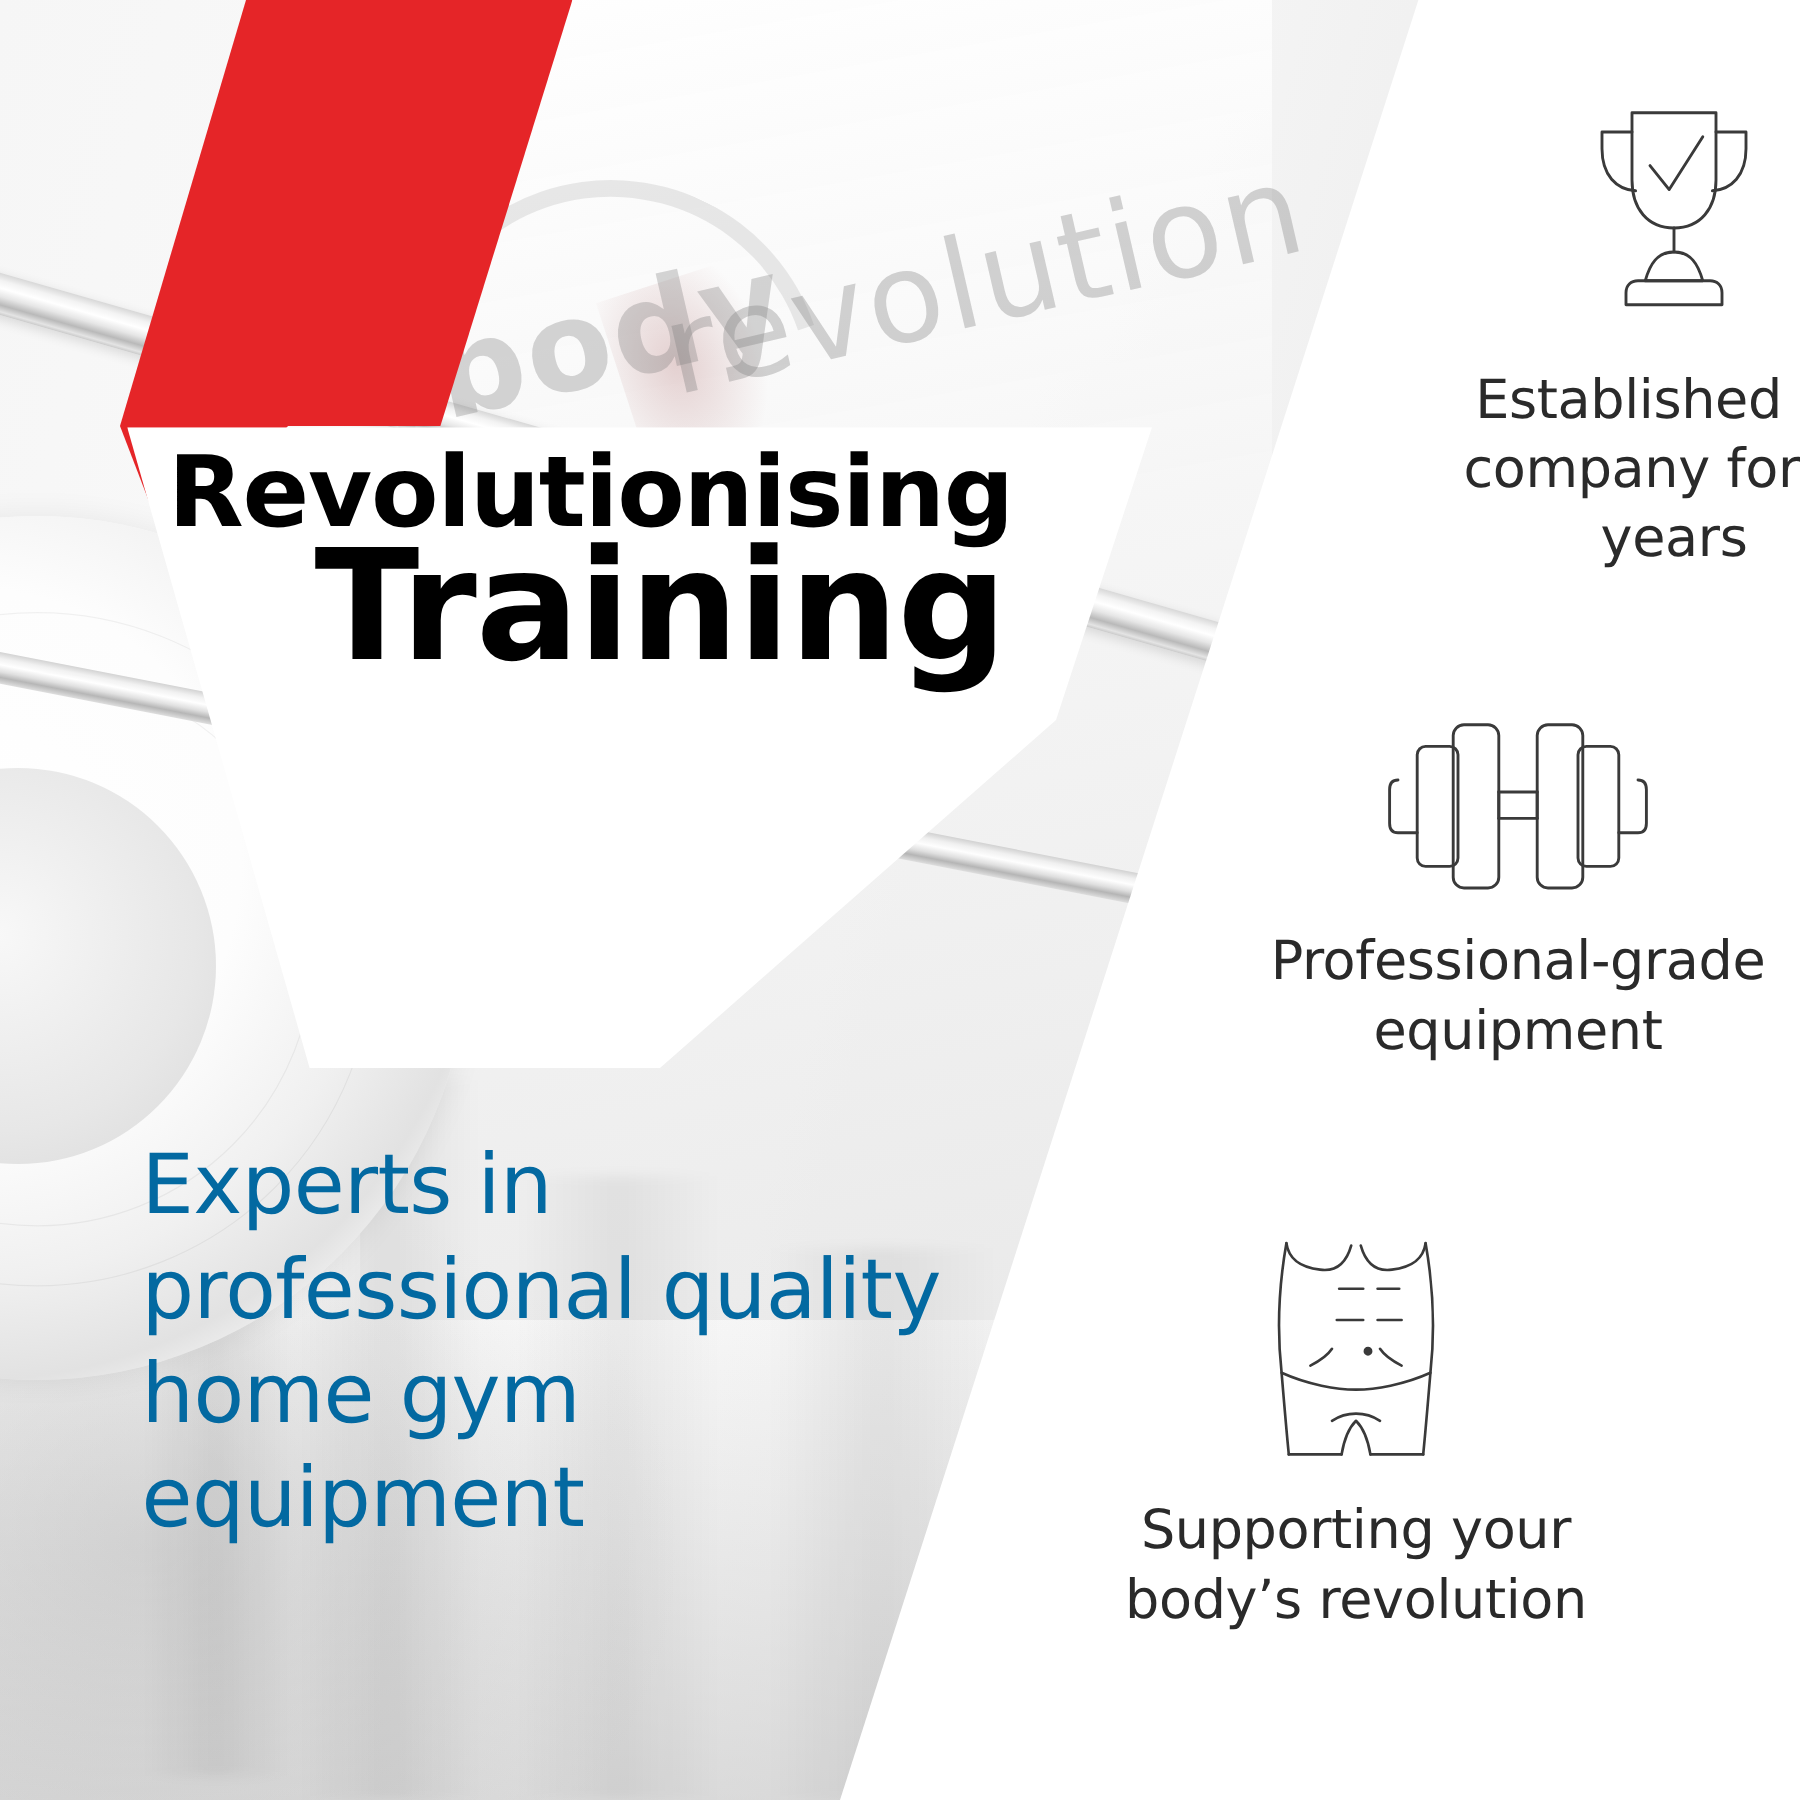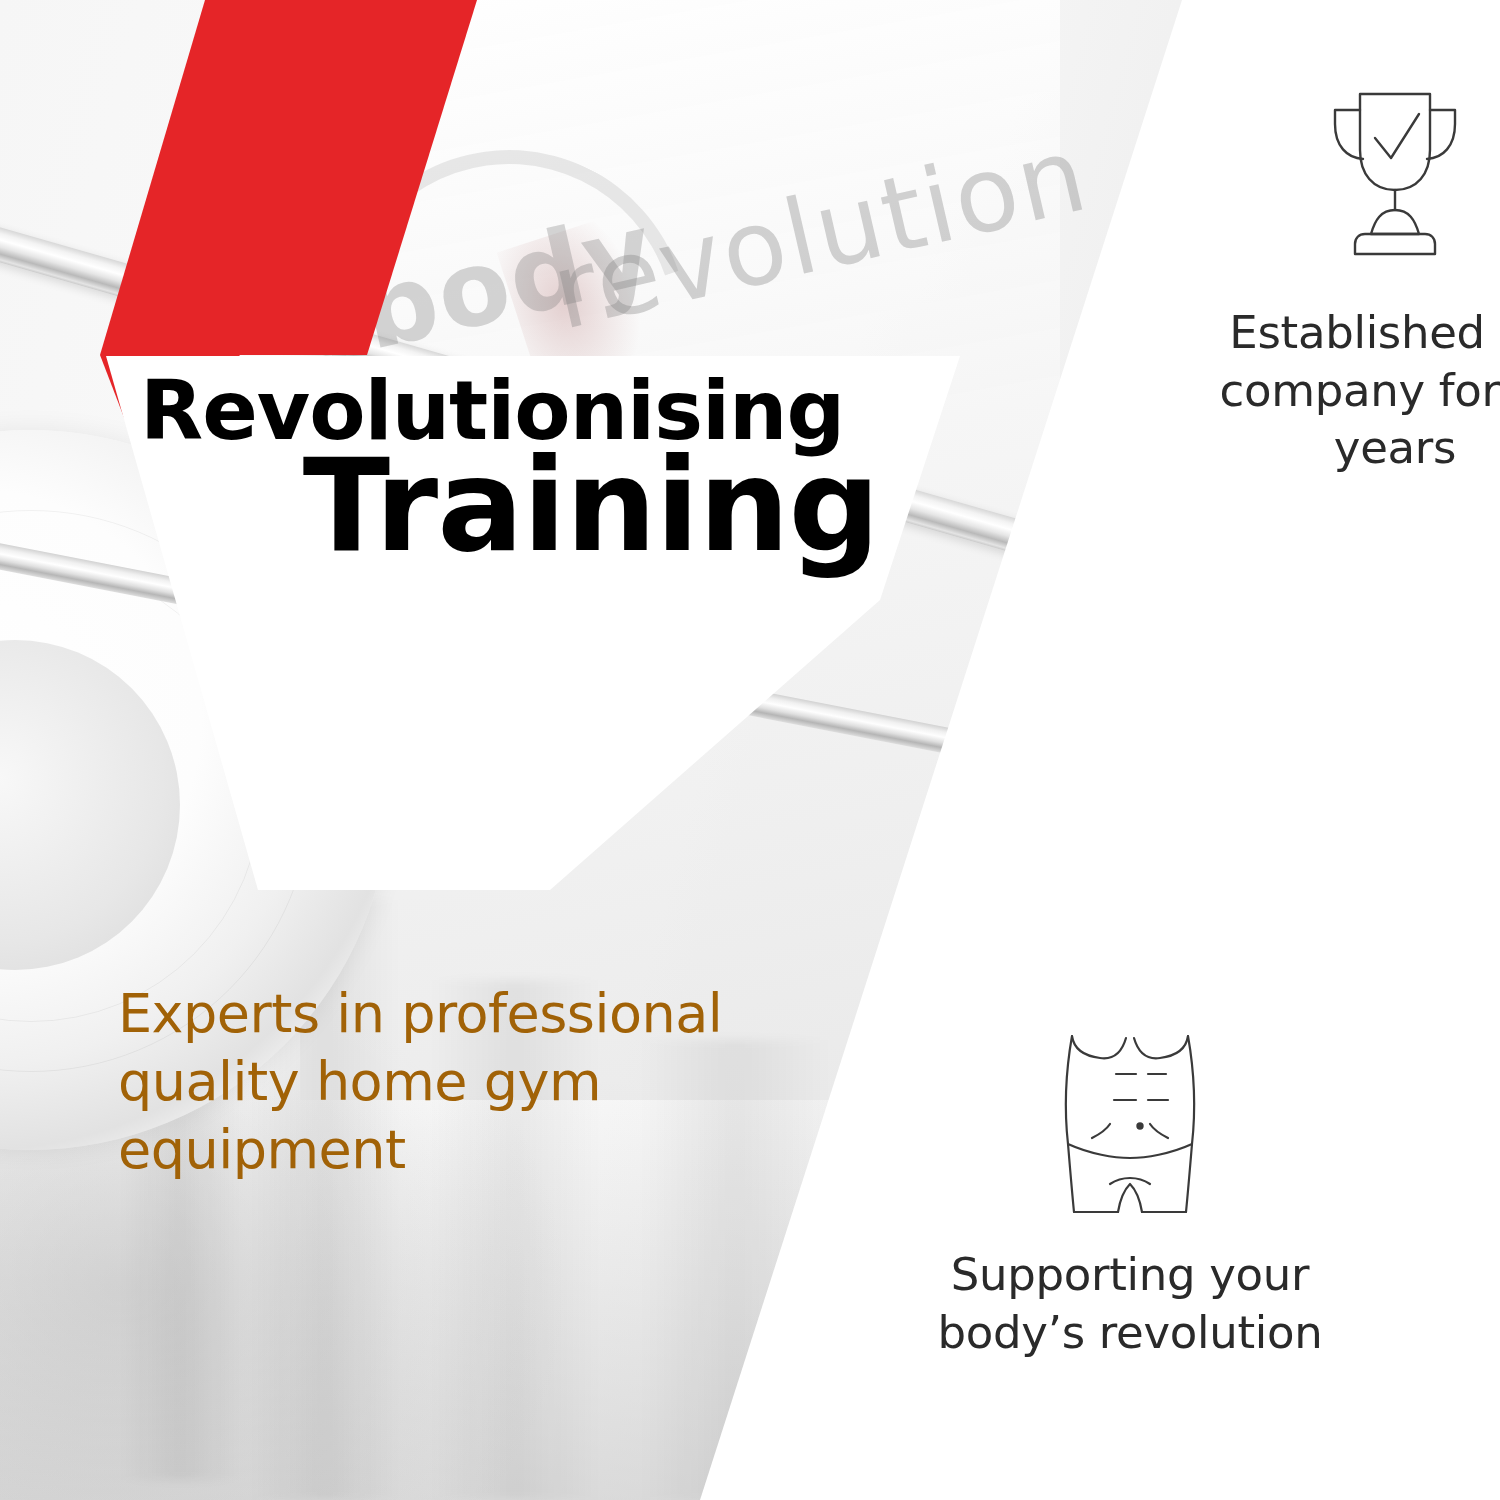--- a/index.html
+++ b/index.html
@@ -175,32 +175,32 @@
     top: 372px;
     width: 780px;
     color: #111111;
     font-family: "DejaVu Sans", sans-serif;
     font-weight: 700;
     line-height: .96;
     letter-spacing: -1px;
   }
   .hl-line1 { font-size: 82px; display:block; }
   .hl-line2 { font-size: 128px; display:block; margin-top: 12px; margin-left: 68px;}
-  .hl-line3 { font-size: 128px; display:block; margin-top: -6px; margin-left: 122px; text-align: center;}
+  .hl-line3 { font-size: 128px; display:block; margin-top: -6px; margin-left: 122px;}
 
   
   .subhead {
     position: absolute;
     left: 118px;
-    top: 980px;
+    top: 945px;
     width: 720px;
-    color: #a16207;
+    color: #0369a1;
     font-family: "DejaVu Sans", sans-serif;
     font-weight: 400;
-    font-size: 54px;
+    font-size: 69px;
     line-height: 1.26;
     letter-spacing: -0.5px;
   }
 
   
   .features {
     position: absolute;
     left: 900px;
     top: 0;
     width: 600px;
@@ -286,20 +286,37 @@
           <path d="M117 22 H142 V36 C142 58 130 70 114 71"></path>
           <path d="M82 102 V122"></path>
           <path d="M82 122 C68 122 62 132 58 146 H106 C102 132 96 122 82 122 Z"></path>
           <path d="M52 146 H112 C118 146 122 150 122 156 V166 H42 V156 C42 150 46 146 52 146 Z"></path>
           <path d="M62 50 L78 70 L106 26"></path>
         </svg>
       </span>
       <span class="f-label">Established UK company for 20 years</span>
     </div>
 
+    <div class="feature feature-1">
+      <span class="f-icon">
+        <svg width="240" height="148" viewBox="0 0 240 148" fill="none" stroke="#3a3a3a" stroke-width="2.4" stroke-linecap="round" stroke-linejoin="round">
+          <rect x="36" y="24" width="34" height="100" rx="7"></rect>
+          <rect x="66" y="6" width="38" height="136" rx="9"></rect>
+          <rect x="136" y="6" width="38" height="136" rx="9"></rect>
+          <rect x="170" y="24" width="34" height="100" rx="7"></rect>
+          <path d="M20 52 C15 52 13 55 13 60 V88 C13 93 15 96 20 96 H36"></path>
+          <path d="M220 52 C225 52 227 55 227 60 V88 C227 93 225 96 220 96 H204"></path>
+          <path d="M104 62 H136"></path>
+          <path d="M104 84 H136"></path>
+          <path d="M104 62 V84"></path>
+          <path d="M136 62 V84"></path>
+        </svg>
+      </span>
+      <span class="f-label">Professional-grade equipment</span>
+    </div>
 
     <div class="feature feature-2">
       <span class="f-icon">
         <svg width="148" height="190" viewBox="0 0 148 190" fill="none" stroke="#3a3a3a" stroke-width="2.2" stroke-linecap="round" stroke-linejoin="round">
           <path d="M16 6 C18 20 28 26 44 28 C58 30 66 22 70 8"></path>
           <path d="M132 6 C130 20 120 26 104 28 C90 30 82 22 78 8"></path>
           <path d="M16 6 C10 40 8 78 12 114 C14 138 16 162 18 182"></path>
           <path d="M132 6 C138 40 140 78 136 114 C134 138 132 162 130 182"></path>
           <path d="M12 114 C34 124 58 128 74 128 C90 128 114 124 136 114"></path>
           <path d="M18 182 H62"></path>

